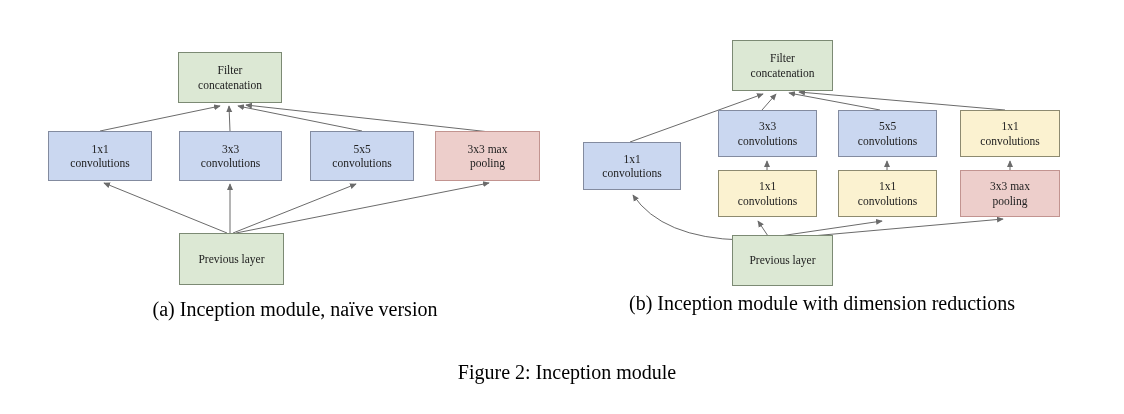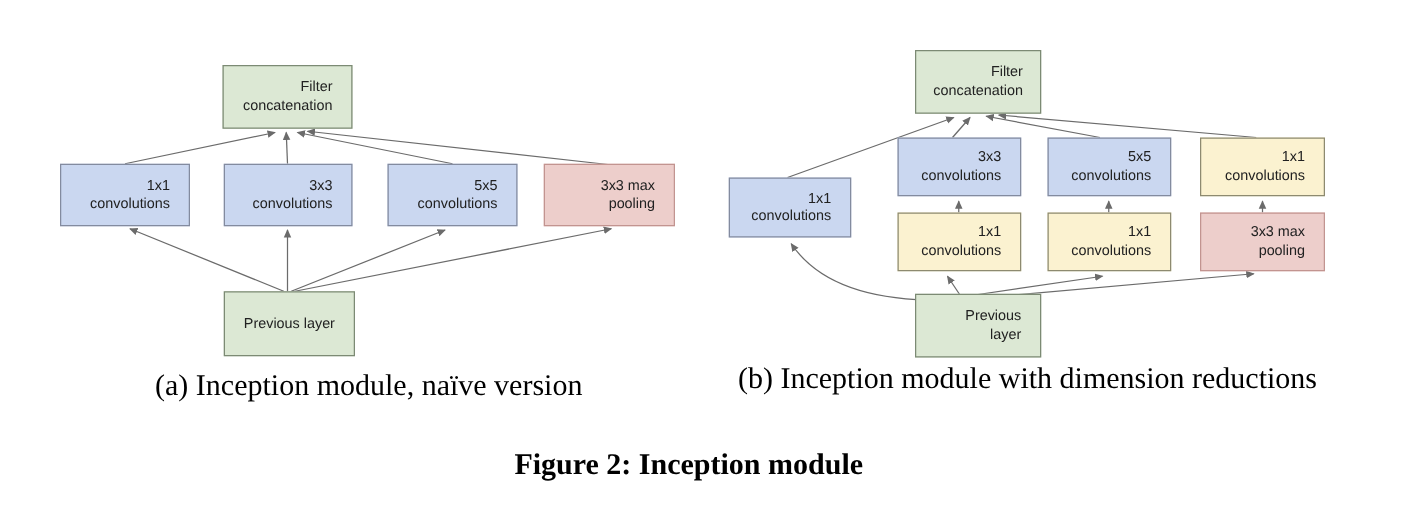--- a/index.html
+++ b/index.html
@@ -17,38 +17,39 @@
     width:1124px; height:414px;
     pointer-events:none;
   }
   .node {
     position:absolute;
     box-sizing:border-box;
     border:1px solid #808080;
     display:flex;
     align-items:center;
     justify-content:center;
-    text-align:right;
+    text-align:center;
     font-size:11.5px;
     line-height:1.25;
     color:#212121;
     padding:0 15px;
+    font-family:Liberation Serif, serif;
   }
   .caption {
     position:absolute;
     font-family:"Liberation Serif", serif;
-    font-size:24px;
+    font-size:20px;
     line-height:24px;
     color:#000000;
     text-align:center;
     white-space:nowrap;
   }
   .caption-a { left:49px;  top:297px; width:492px; }
   .caption-b { left:579px; top:291px; width:486px; }
-  .caption-figure { left:0px; top:360px; width:1102px;font-weight:bold; }
+  .caption-figure { left:16px; top:360px; width:1102px; }
 </style>
 </head>
 <body>
 
 <div class="canvas">
   <svg id="edge-layer" viewBox="0 0 1124 414">
     <defs>
       <marker id="arrowhead" viewBox="0 0 10 10" refX="8" refY="5" markerWidth="7.5" markerHeight="7.5" orient="auto-start-reverse">
         <path id="arrowhead-path" d="M 0 1 L 9 5 L 0 9 z" fill="#6b6b6b"></path>
       </marker>

